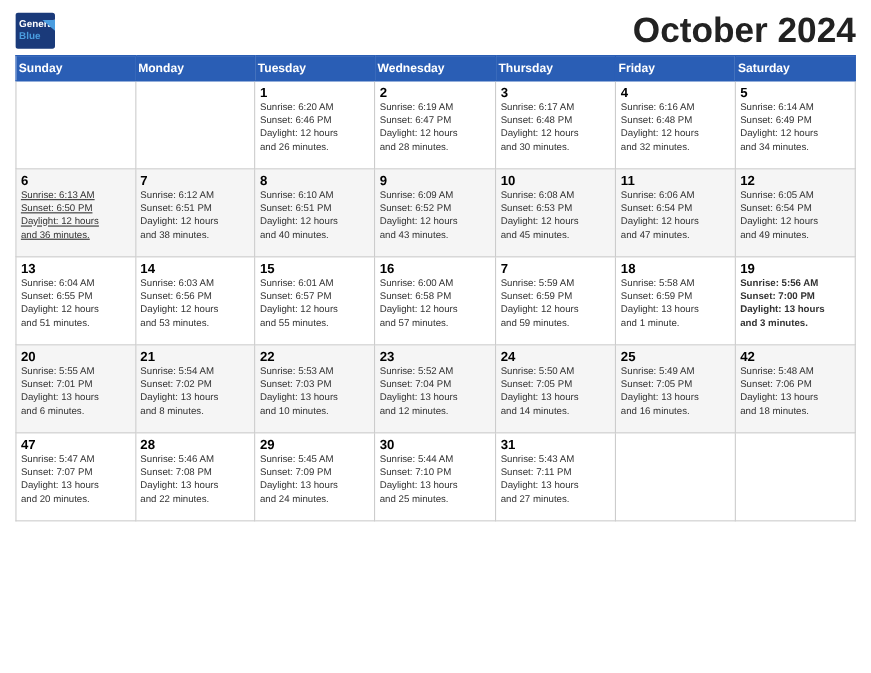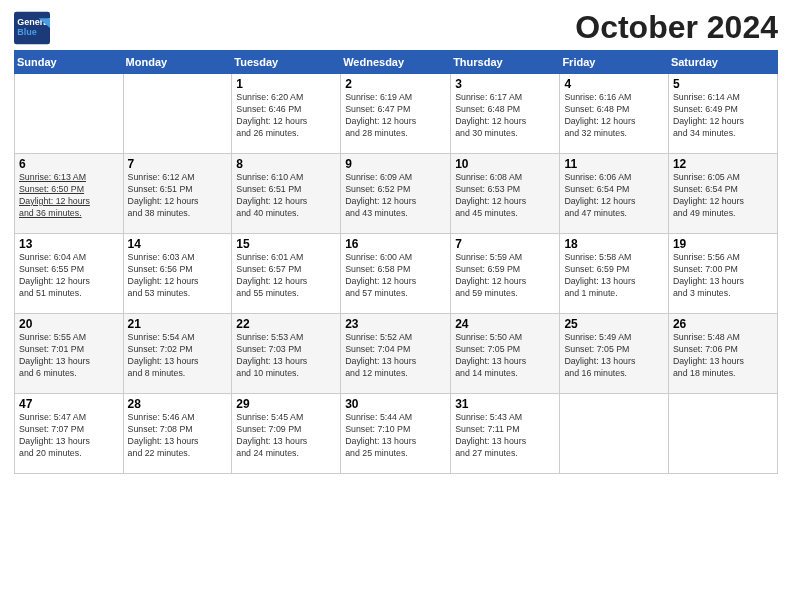--- a/index.html
+++ b/index.html
@@ -252,21 +252,21 @@
           </td>
           <td>
             <span class="day-num">18</span>
             <div class="cell-text" style="white-space: pre-line;">Sunrise: 5:58 AM
 Sunset: 6:59 PM
 Daylight: 13 hours
 and 1 minute.</div>
           </td>
           <td>
             <span class="day-num">19</span>
-            <div class="cell-text" style="white-space: pre-line;">Sunrise: 5:56 AM
+            <div class="cell-text" style="white-space: pre-line; font-weight: bold;">Sunrise: 5:56 AM
 Sunset: 7:00 PM
 Daylight: 13 hours
 and 3 minutes.</div>
           </td>
         </tr>
         <tr class="row-bg-gray">
           <td>
             <span class="day-num">20</span>
             <div class="cell-text" style="white-space: pre-line;">Sunrise: 5:55 AM
 Sunset: 7:01 PM
@@ -302,21 +302,21 @@
 and 14 minutes.</div>
           </td>
           <td>
             <span class="day-num">25</span>
             <div class="cell-text" style="white-space: pre-line;">Sunrise: 5:49 AM
 Sunset: 7:05 PM
 Daylight: 13 hours
 and 16 minutes.</div>
           </td>
           <td>
-            <span class="day-num">26</span>
+            <span class="day-num">42</span>
             <div class="cell-text" style="white-space: pre-line;">Sunrise: 5:48 AM
 Sunset: 7:06 PM
 Daylight: 13 hours
 and 18 minutes.</div>
           </td>
         </tr>
         <tr class="row-bg-white">
           <td>
             <span class="day-num">47</span>
             <div class="cell-text" style="white-space: pre-line;">Sunrise: 5:47 AM

